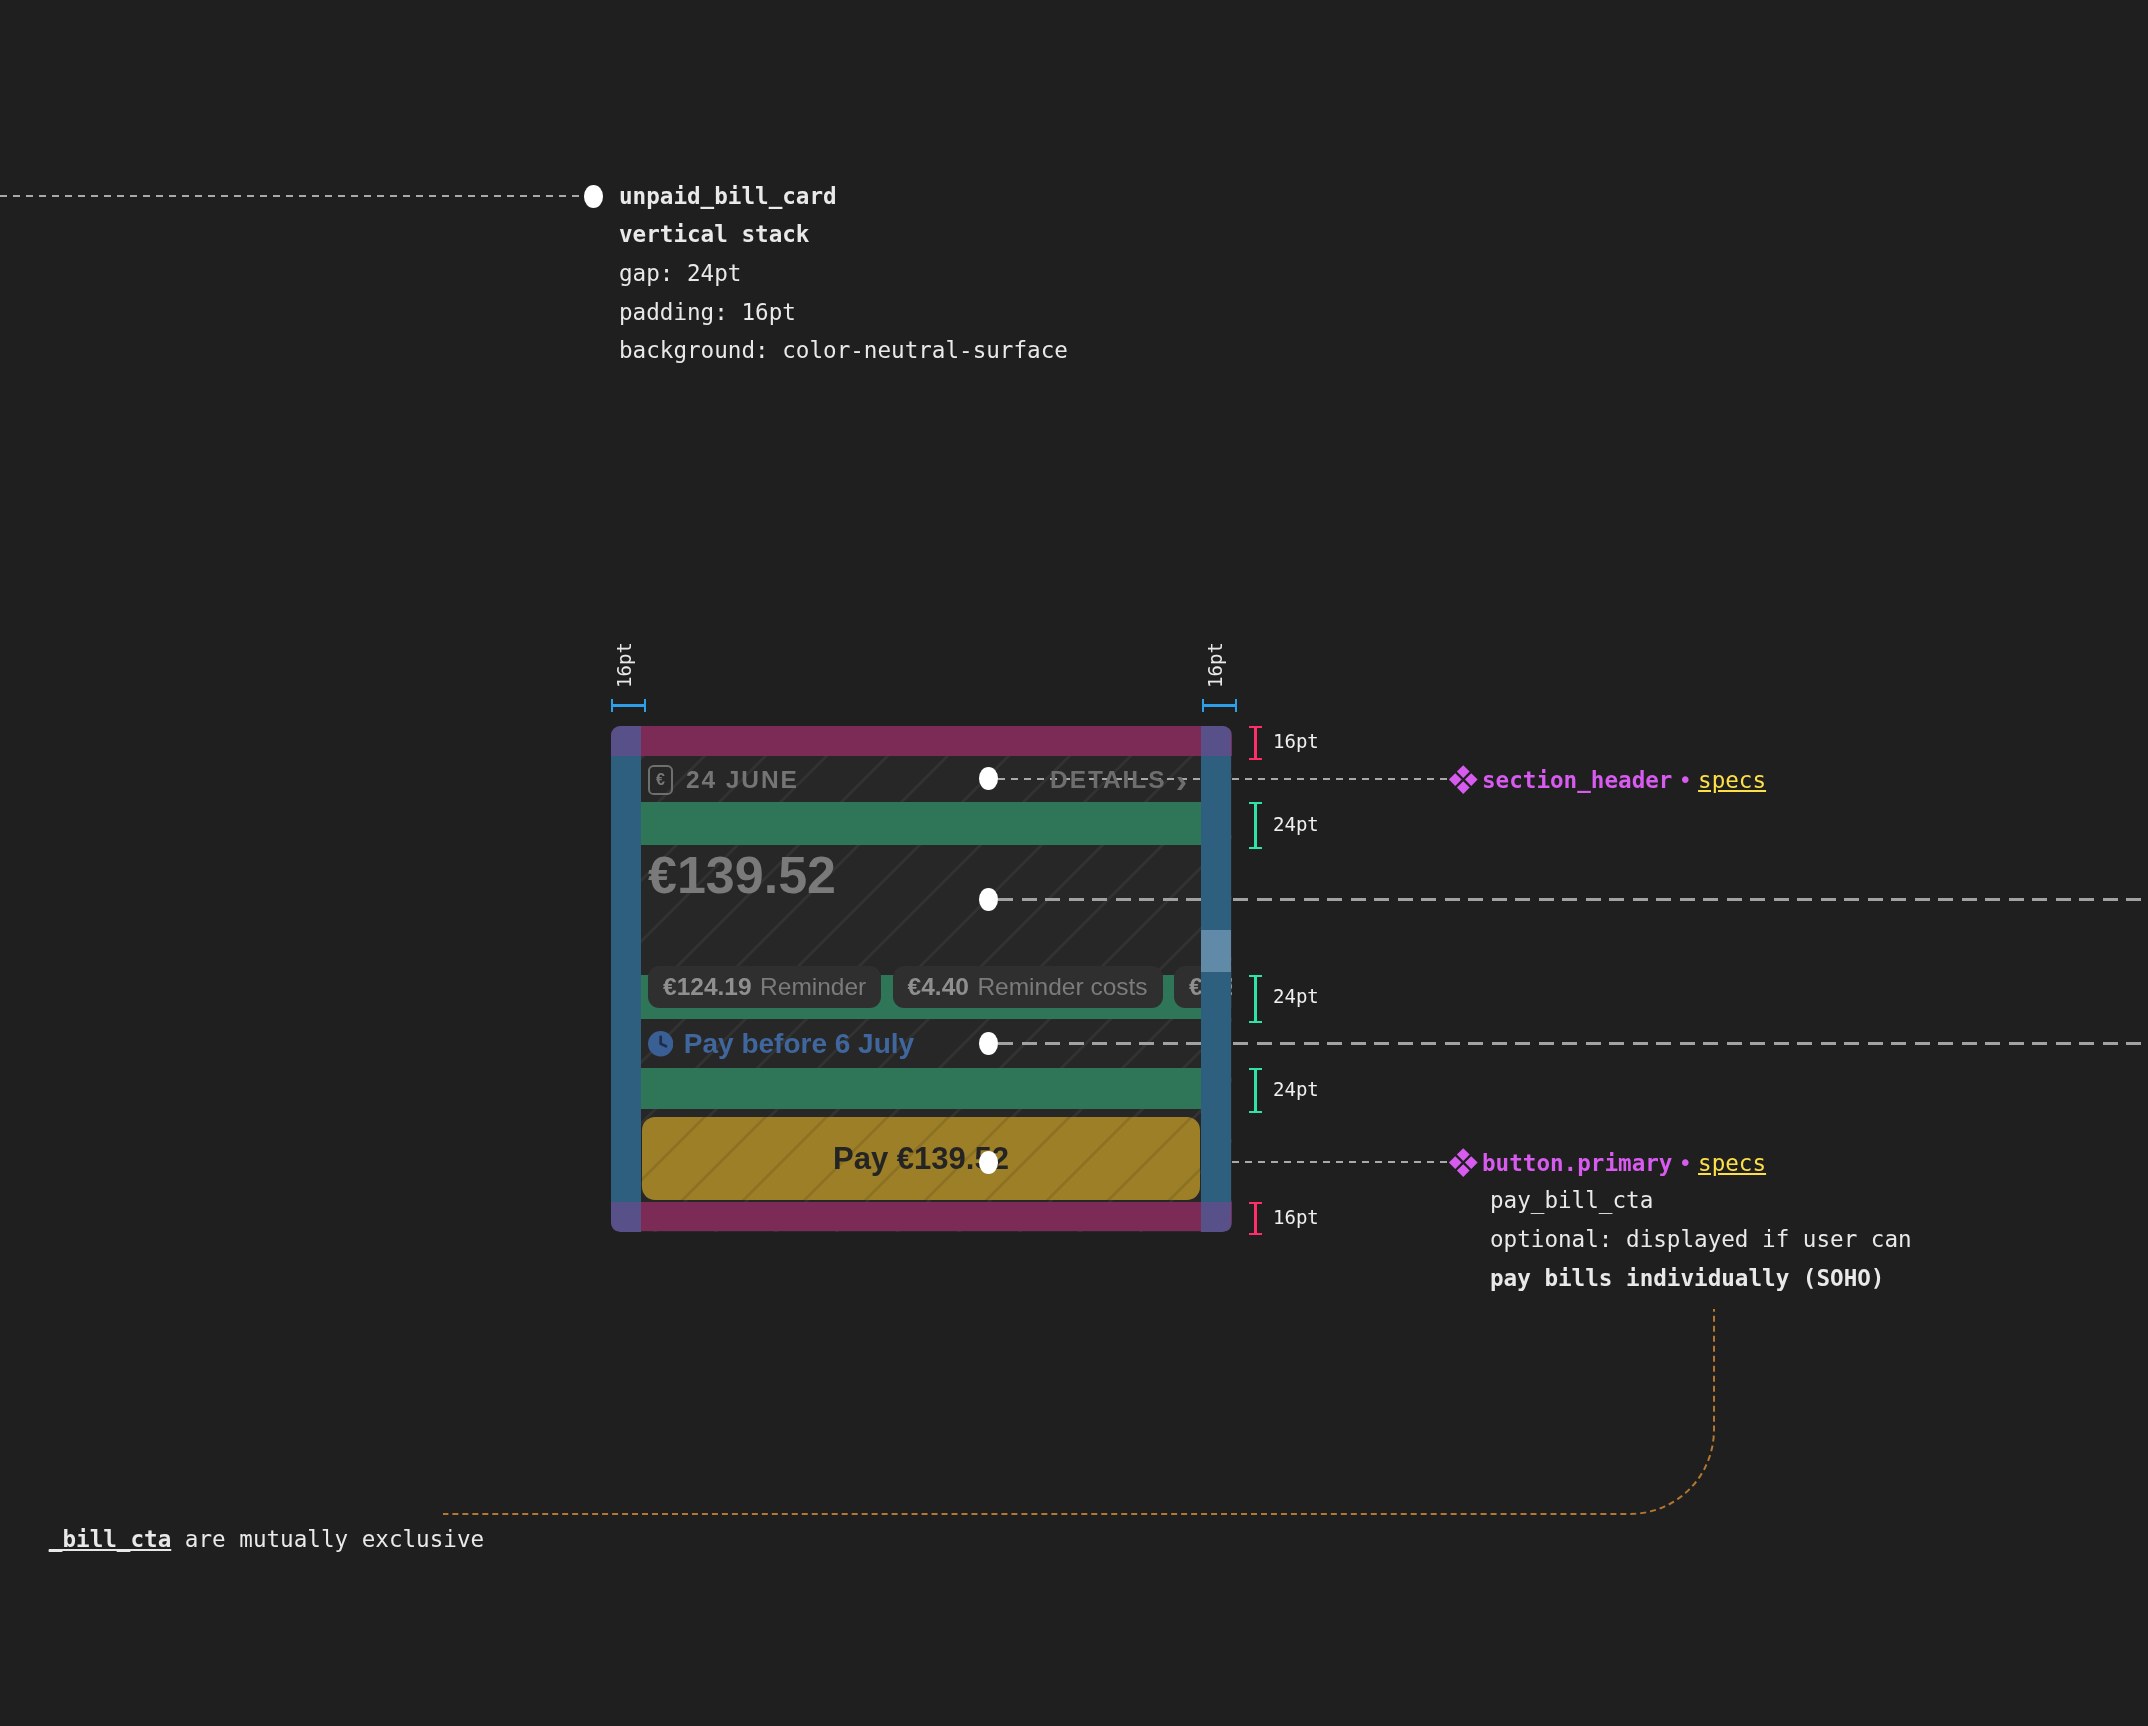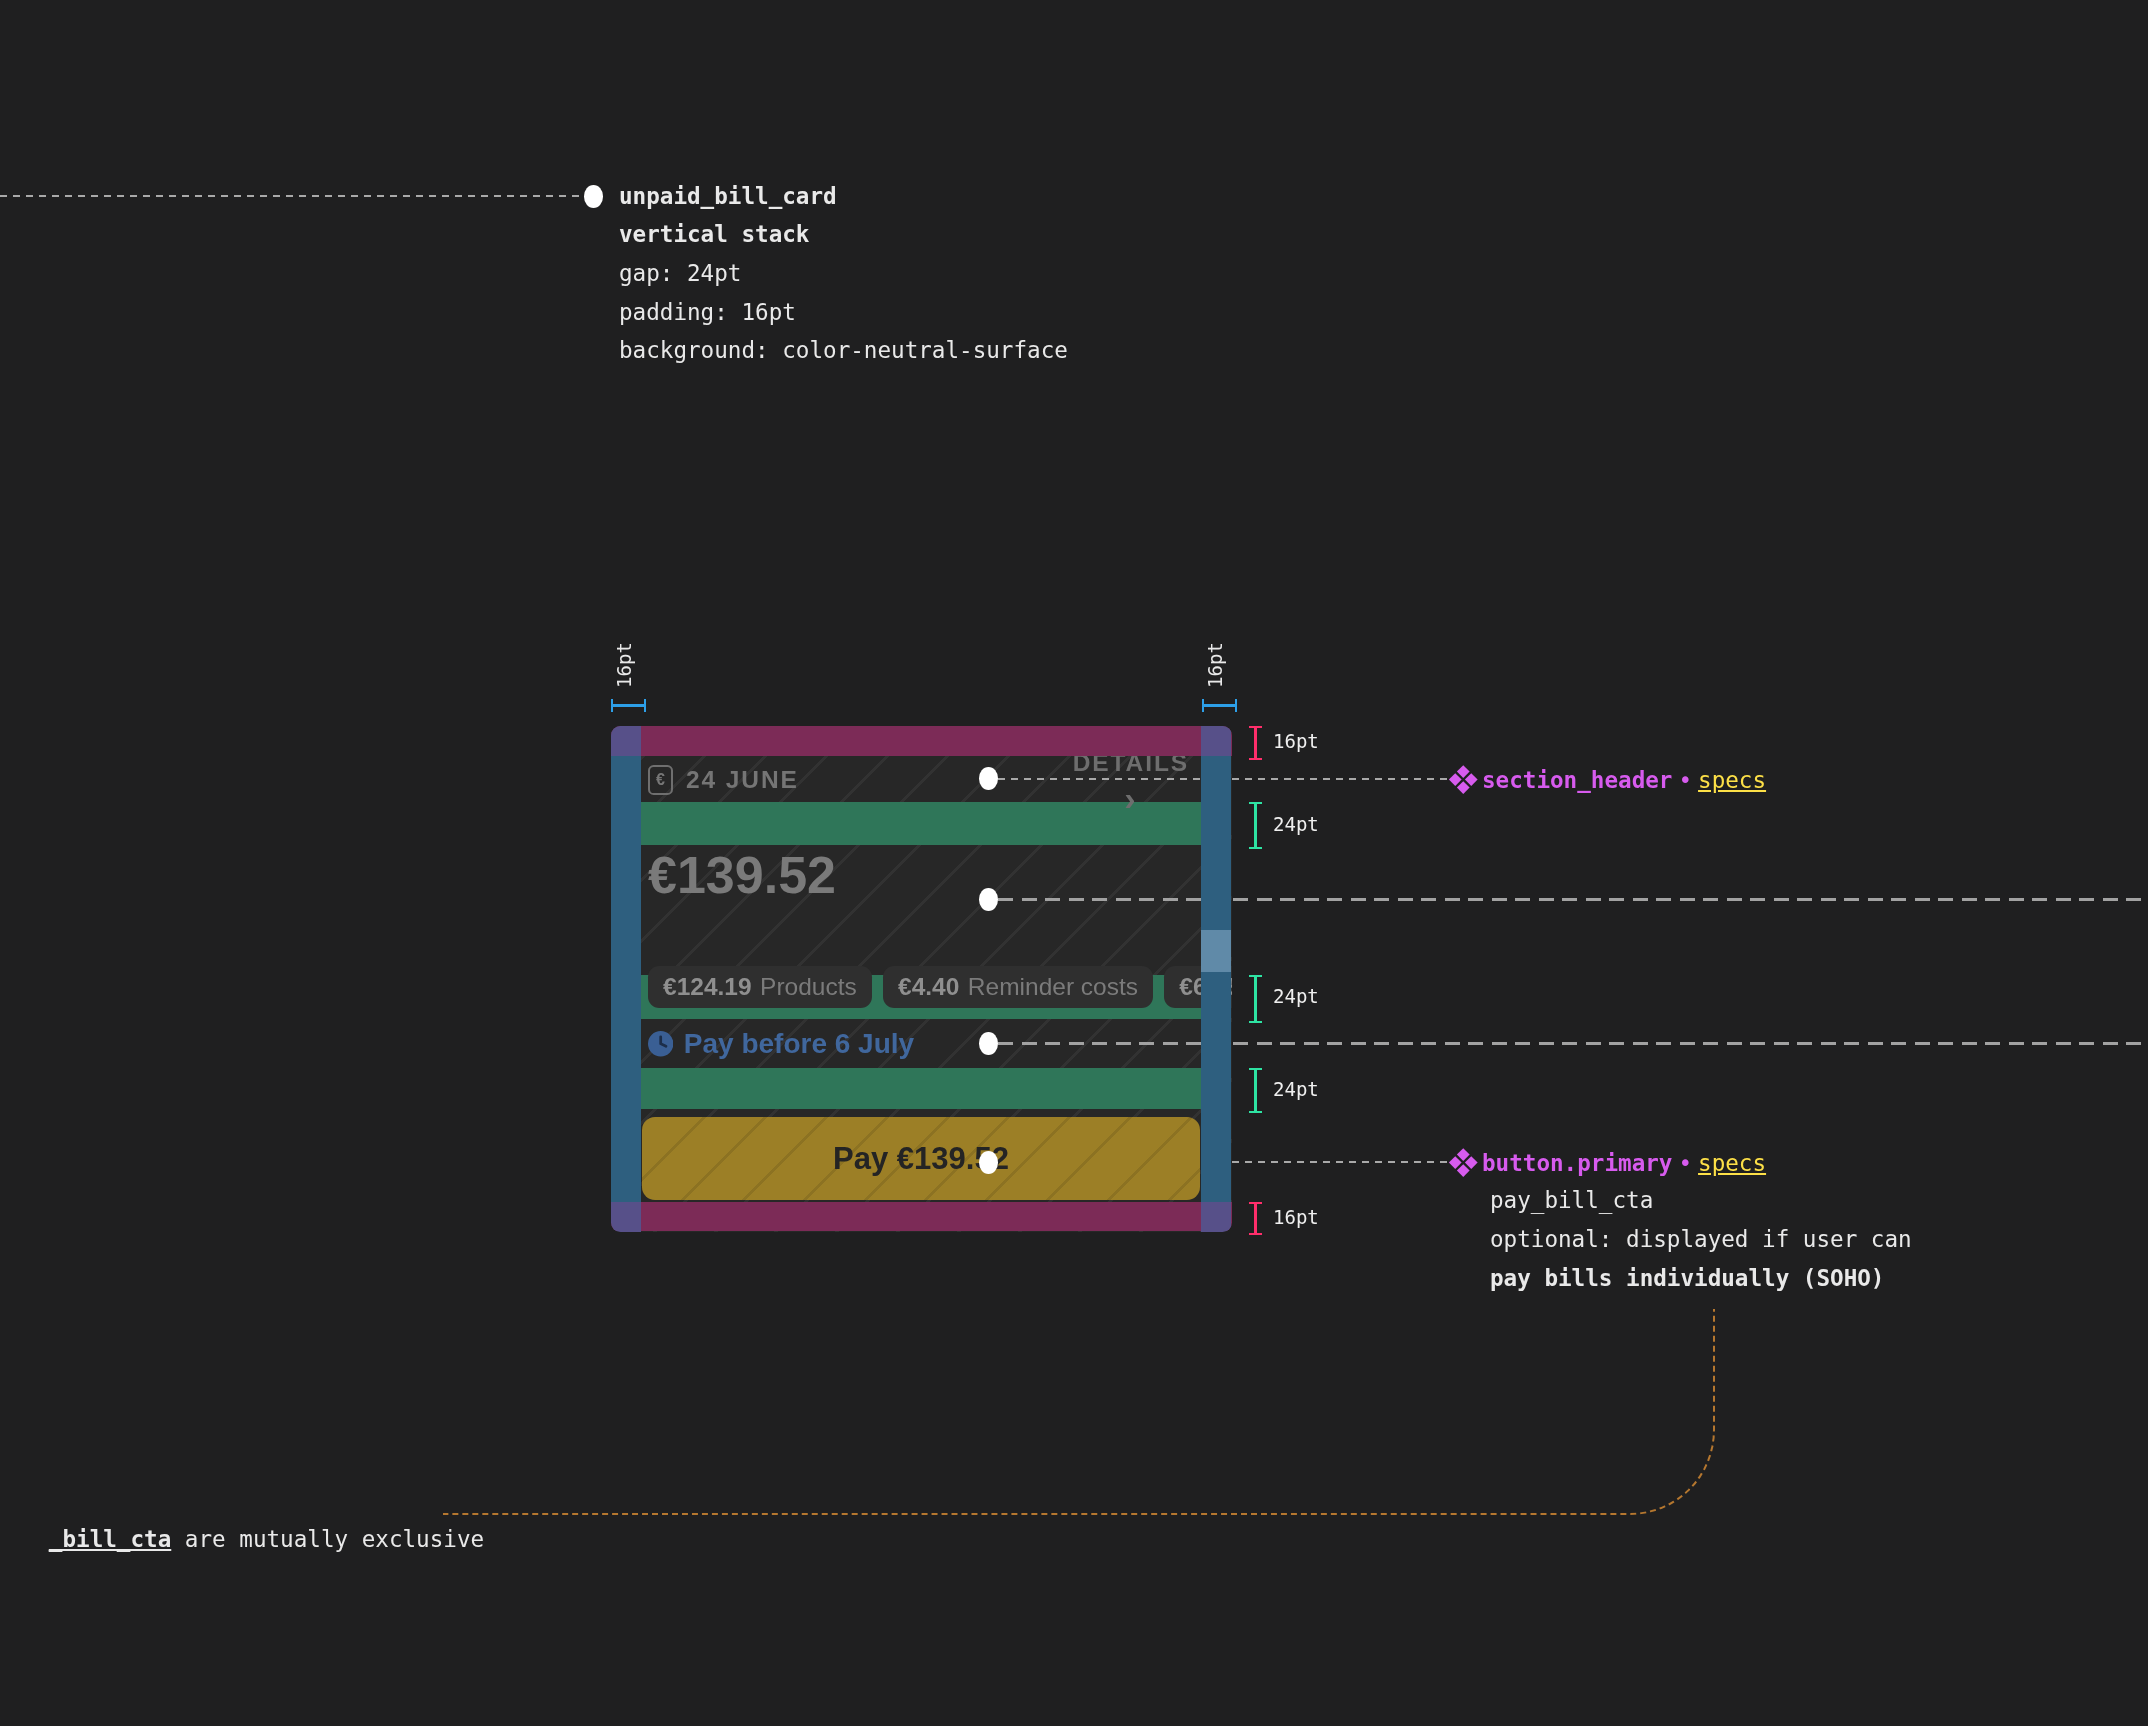--- a/index.html
+++ b/index.html
@@ -39,21 +39,21 @@
   .corner{position:absolute;width:30px;height:30px;background:#575089;z-index:11;}
   .gapband{position:absolute;left:30px;width:560px;background:#2f7659;z-index:5;}
   .band-tint{position:absolute;left:0;width:30px;background:rgba(110,150,180,0.78);z-index:12;}
 
   .cardrow{position:absolute;left:37px;right:43px;display:flex;align-items:center;z-index:6;}
   .date-wrap{display:flex;align-items:center;gap:13px;color:#767676;}
   .eurodoc{width:21px;height:26px;border:2.8px solid #6f6f6f;border-radius:5.6px;display:flex;
            align-items:center;justify-content:center;font-size:16px;font-weight:bold;color:#777;}
   .date-lbl{font-size:24.5px;font-weight:600;letter-spacing:1.9px;color:#757575;}
   .details{margin-left:auto;display:flex;align-items:center;gap:9.4px;color:#6e6e6e;
-           font-size:24.5px;font-weight:600;letter-spacing:1.9px;flex-direction:column;}
+           font-size:24.5px;font-weight:600;letter-spacing:1.9px;}
   .details .chev{font-size:34px;line-height:24.5px;font-weight:bold;}
   .amount{position:absolute;left:37px;top:119px;font-size:52px;font-weight:bold;color:#7a7a7a;z-index:6;}
   .chips{position:absolute;left:37px;top:204px;height:42px;display:flex;gap:11.3px;z-index:6;white-space:nowrap;}
   .chip{height:42px;border-radius:11.3px;background:#2f2f2f;display:flex;align-items:center;
         padding:0 15px;font-size:24.5px;gap:8.5px;flex:0 0 auto;margin-top:36px;}
   .chip .v{font-weight:bold;color:#8f8f8f;}
   .chip .l{color:#7b7b7b;}
   .due{position:absolute;left:37px;top:303px;height:30px;display:flex;align-items:center;gap:10.4px;z-index:6;}
   .due-lbl{font-size:28px;font-weight:bold;color:#40679d;}
   .cta{position:absolute;left:31px;top:391px;width:558px;height:83px;border-radius:13px;border:none;
@@ -110,21 +110,21 @@
         <span>DETAILS</span>
         <span class="chev">›</span>
       </div>
     </div>
 
     <div class="amount">€139.52</div>
 
     <div class="chips">
       <div class="chip">
         <span class="v">€124.19</span>
-        <span class="l">Products</span>
+        <span class="l">Reminder</span>
       </div>
       <div class="chip">
         <span class="v">€4.40</span>
         <span class="l">Reminder costs</span>
       </div>
       <div class="chip">
         <span class="v">€6.25</span>
 
       </div>
     </div>

